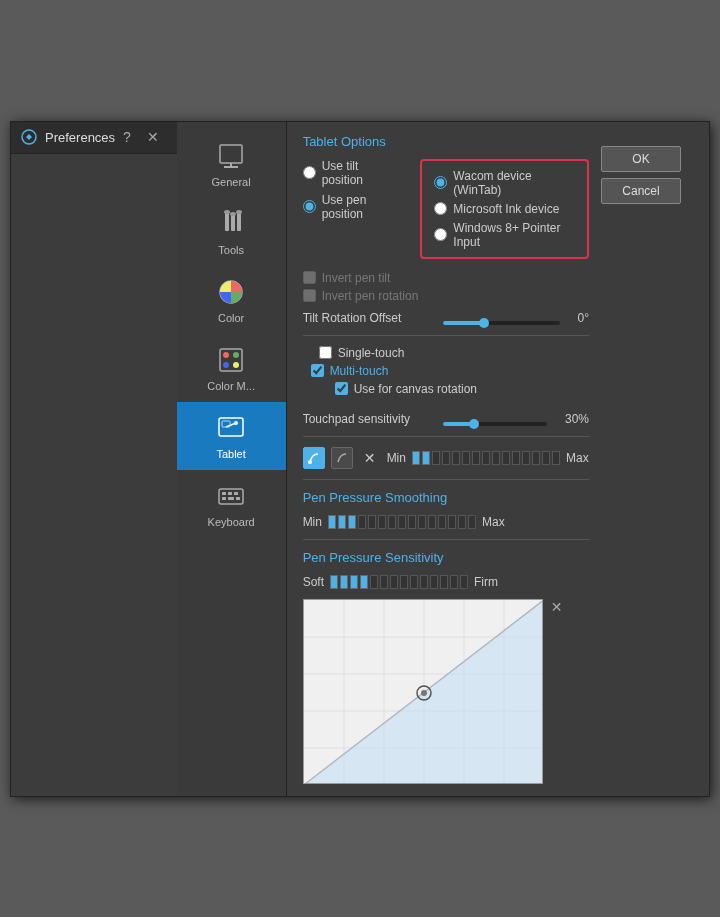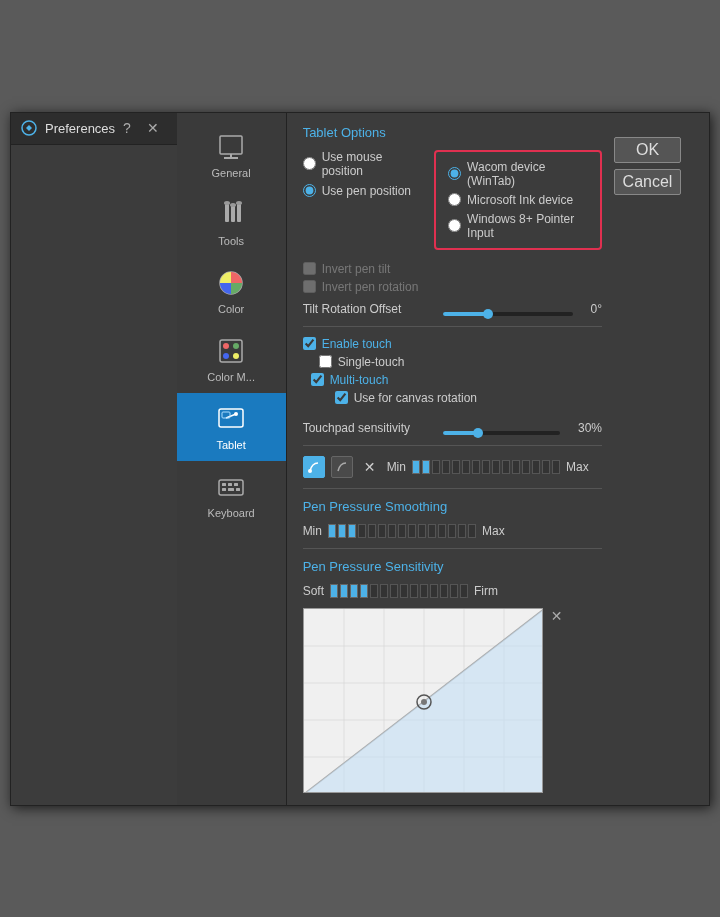--- a/index.html
+++ b/index.html
@@ -94,26 +94,26 @@
     
     .right-btns {
       display: flex;
       flex-direction: column;
       align-items: flex-end;
       padding: 12px 12px;
       gap: 6px;
       flex-shrink: 0;
     }
     .dialog-button {
-      width: 67px;
+      width: 80px;
       height: 26px;
       background: #555;
       border: 1px solid #888;
       color: #ddd;
-      font-size: 16px;
+      font-size: 12px;
       cursor: pointer;
       border-radius: 2px;
       display: flex;
       align-items: center;
       justify-content: center;
     }
 
     
     .section-title {
       color: #4db2e8;
@@ -344,21 +344,21 @@
     <div class="main">
 
       <div class="row-top">
         <div style="flex:1;">
           <div class="section-title">Tablet Options</div>
           <div class="options-row">
 
             <div class="options-col">
               <div class="radio-row">
                 <input type="radio" name="pos" class="radio-input" style="">
-                <span>Use mouse position</span>
+                <span>Use tilt position</span>
               </div>
               <div class="radio-row">
                 <input type="radio" name="pos" class="radio-input" checked="" style="">
                 <span>Use pen position</span>
               </div>
             </div>
 
             <div class="highlight-box">
               <div class="radio-row">
                 <input type="radio" name="device" class="radio-input" checked="" style="">
@@ -390,24 +390,20 @@
               <div class="slider-track">
                 <div class="slider-fill" style="width:35%;"></div>
                 <div class="slider-thumb" style="left:35%;"></div>
               </div>
             </div>
             <span style="margin-left:8px;">0°</span>
           </div>
 
           <hr class="separator">
 
-          <div class="check-row" style="margin-bottom:4px;">
-            <input type="checkbox" class="check-input" checked="" style="accent-color: rgb(77, 178, 232);">
-            <span style="color:#4db2e8;">Enable touch</span>
-          </div>
           <div class="check-row" style="margin-bottom:4px; margin-left:16px;">
             <input type="checkbox" class="check-input" style="">
             <span>Single-touch</span>
           </div>
           <div class="check-row" style="margin-bottom:4px; margin-left:8px;">
             <input type="checkbox" class="check-input" checked="" style="accent-color: rgb(77, 178, 232);">
             <span style="color:#4db2e8;">Multi-touch</span>
           </div>
           <div class="check-row" style="margin-bottom:16px; margin-left:32px;">
             <input type="checkbox" class="check-input" checked="" style="accent-color: rgb(77, 178, 232);">

